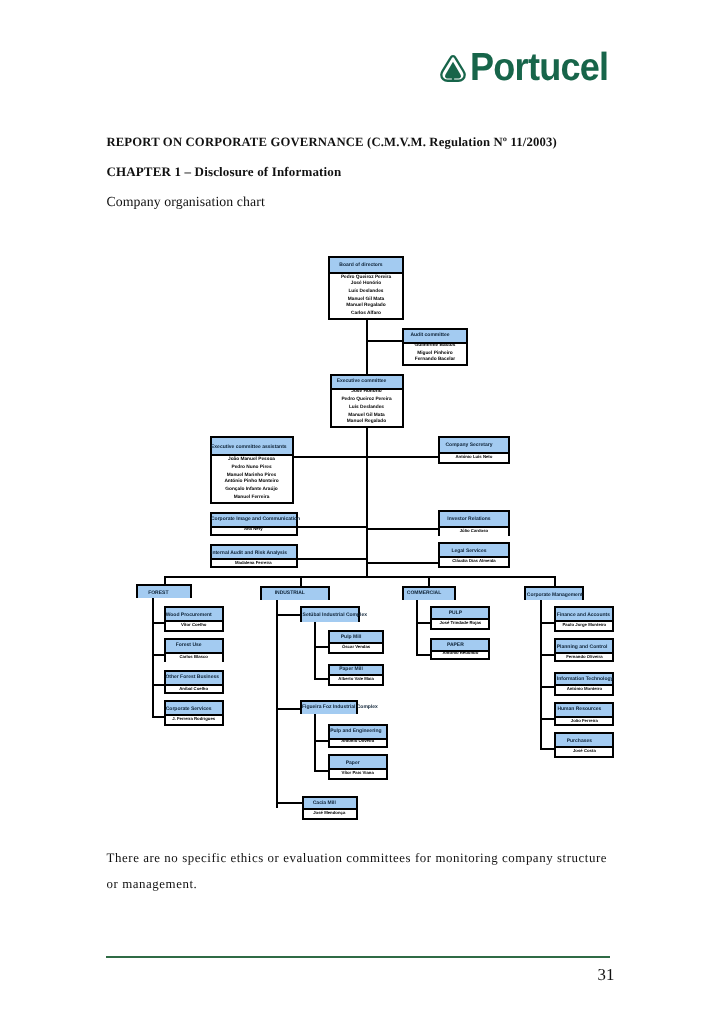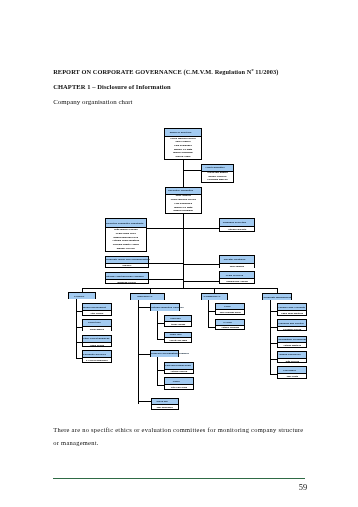--- a/index.html
+++ b/index.html
@@ -31,20 +31,28 @@
   .nbody{box-sizing:border-box;border-top:0.9px solid #000;background:#fff;
          display:flex;flex-direction:column;justify-content:center;overflow:visible;}
   .nbody div{font-family:"Liberation Sans",sans-serif;text-align:center;white-space:nowrap;color:#000;font-weight:bold;
          display:flex;align-items:center;justify-content:center;overflow:visible;}
   .ln{position:absolute;background:#000;}
 </style>
 </head>
 <body>
 
 <div class="page">
+  <div class="logo">
+    <svg width="13" height="14.5" viewBox="0 0 56 60">
+      <path d="M28 3.4 C30.4 3.4 31.9 4.7 33.1 6.9 L50.0 34.8 C52.0 38.0 53.2 40.6 53.2 43.5 C53.2 50.9 47.1 56.4 39.4 56.4 L16.6 56.4 C8.9 56.4 2.8 50.9 2.8 43.5 C2.8 40.6 4.0 38.0 6.0 34.8 L22.9 6.9 C24.1 4.7 25.6 3.4 28 3.4 Z" fill="none" stroke="#17654a" stroke-width="5.0" stroke-linejoin="round"></path>
+      <path d="M28 15.5 L43.2 41.2 C44.5 43.4 45.1 45 45.1 46.5 C45.1 49.6 42.4 51.6 38.7 51.6 L17.3 51.6 C13.6 51.6 10.9 49.6 10.9 46.5 C10.9 45 11.5 43.4 12.8 41.2 Z" fill="#17654a"></path>
+      <rect x="25.6" y="45" width="4.8" height="15" fill="#17654a"></rect>
+    </svg>
+    <div class="logo-word" style="color: rgb(23, 101, 74);">Portucel</div>
+  </div>
 
   <div class="txt" id="h1">REPORT ON CORPORATE GOVERNANCE  (C.M.V.M.  Regulation Nº 11/2003)</div>
   <div class="txt" id="h2">CHAPTER 1 – Disclosure of Information</div>
   <div class="txt" id="h3">Company organisation chart</div>
 
   <div class="chart" id="chart">
       <div class="ln" style="left: 182.8px; top: 159.5px; width: 0.9px; height: 27.5px; background: rgb(0, 0, 0);"></div>
       <div class="ln" style="left: 182.8px; top: 170.4px; width: 18.2px; height: 0.9px; background: rgb(0, 0, 0);"></div>
       <div class="ln" style="left: 182.8px; top: 214px; width: 0.9px; height: 75px; background: rgb(0, 0, 0);"></div>
       <div class="ln" style="left: 147px; top: 228.3px; width: 36.7px; height: 0.9px; background: rgb(0, 0, 0);"></div>
@@ -325,14 +333,14 @@
           <span>Purchases</span>
         </div>
         <div class="nbody" style="background: rgb(255, 255, 255); border-top-color: rgb(0, 0, 0); height: 4.8px;">
           <div style="font-size: 2.15px; line-height: 1; height: 3.9px;">José Costa</div>
         </div>
       </div>
     </div>
 
   <div class="txt" id="para">There are no specific ethics or evaluation committees for monitoring company structure or management.</div>
   <div class="rule" style="background: rgb(47, 107, 69);"></div>
-  <div class="txt" id="pno">59</div>
+  <div class="txt" id="pno">31</div>
 </div>
 
 </body></html>

